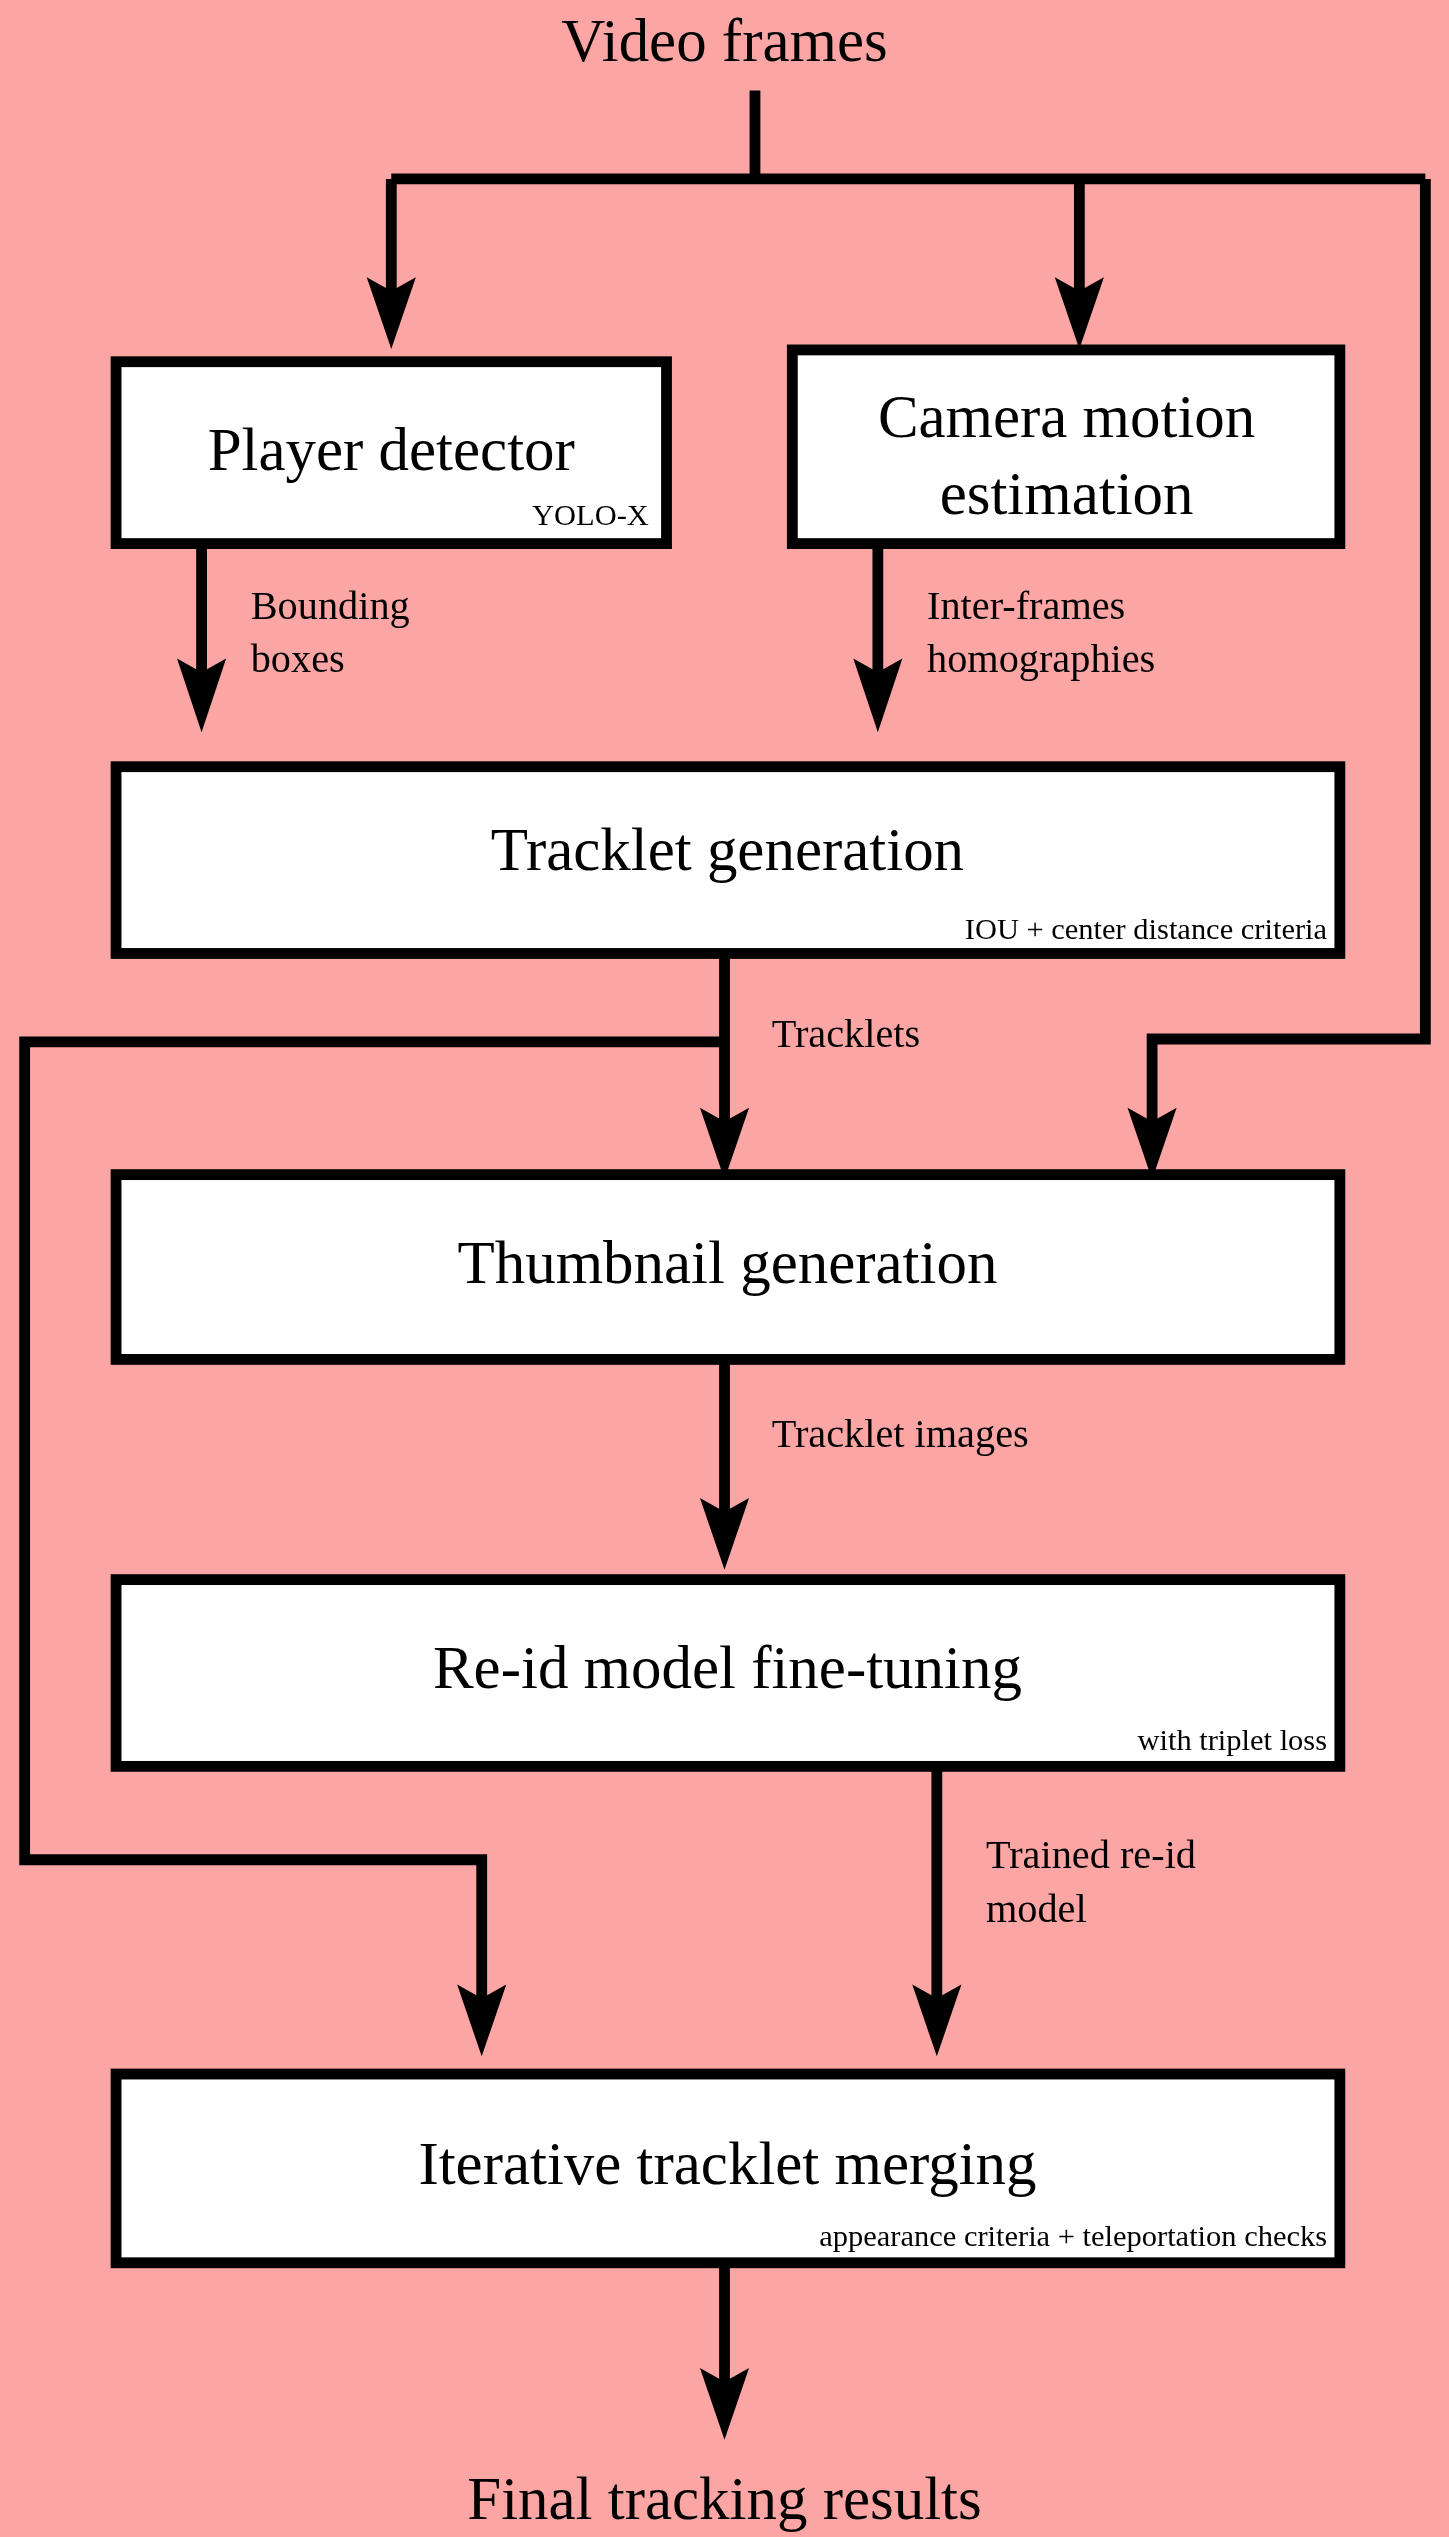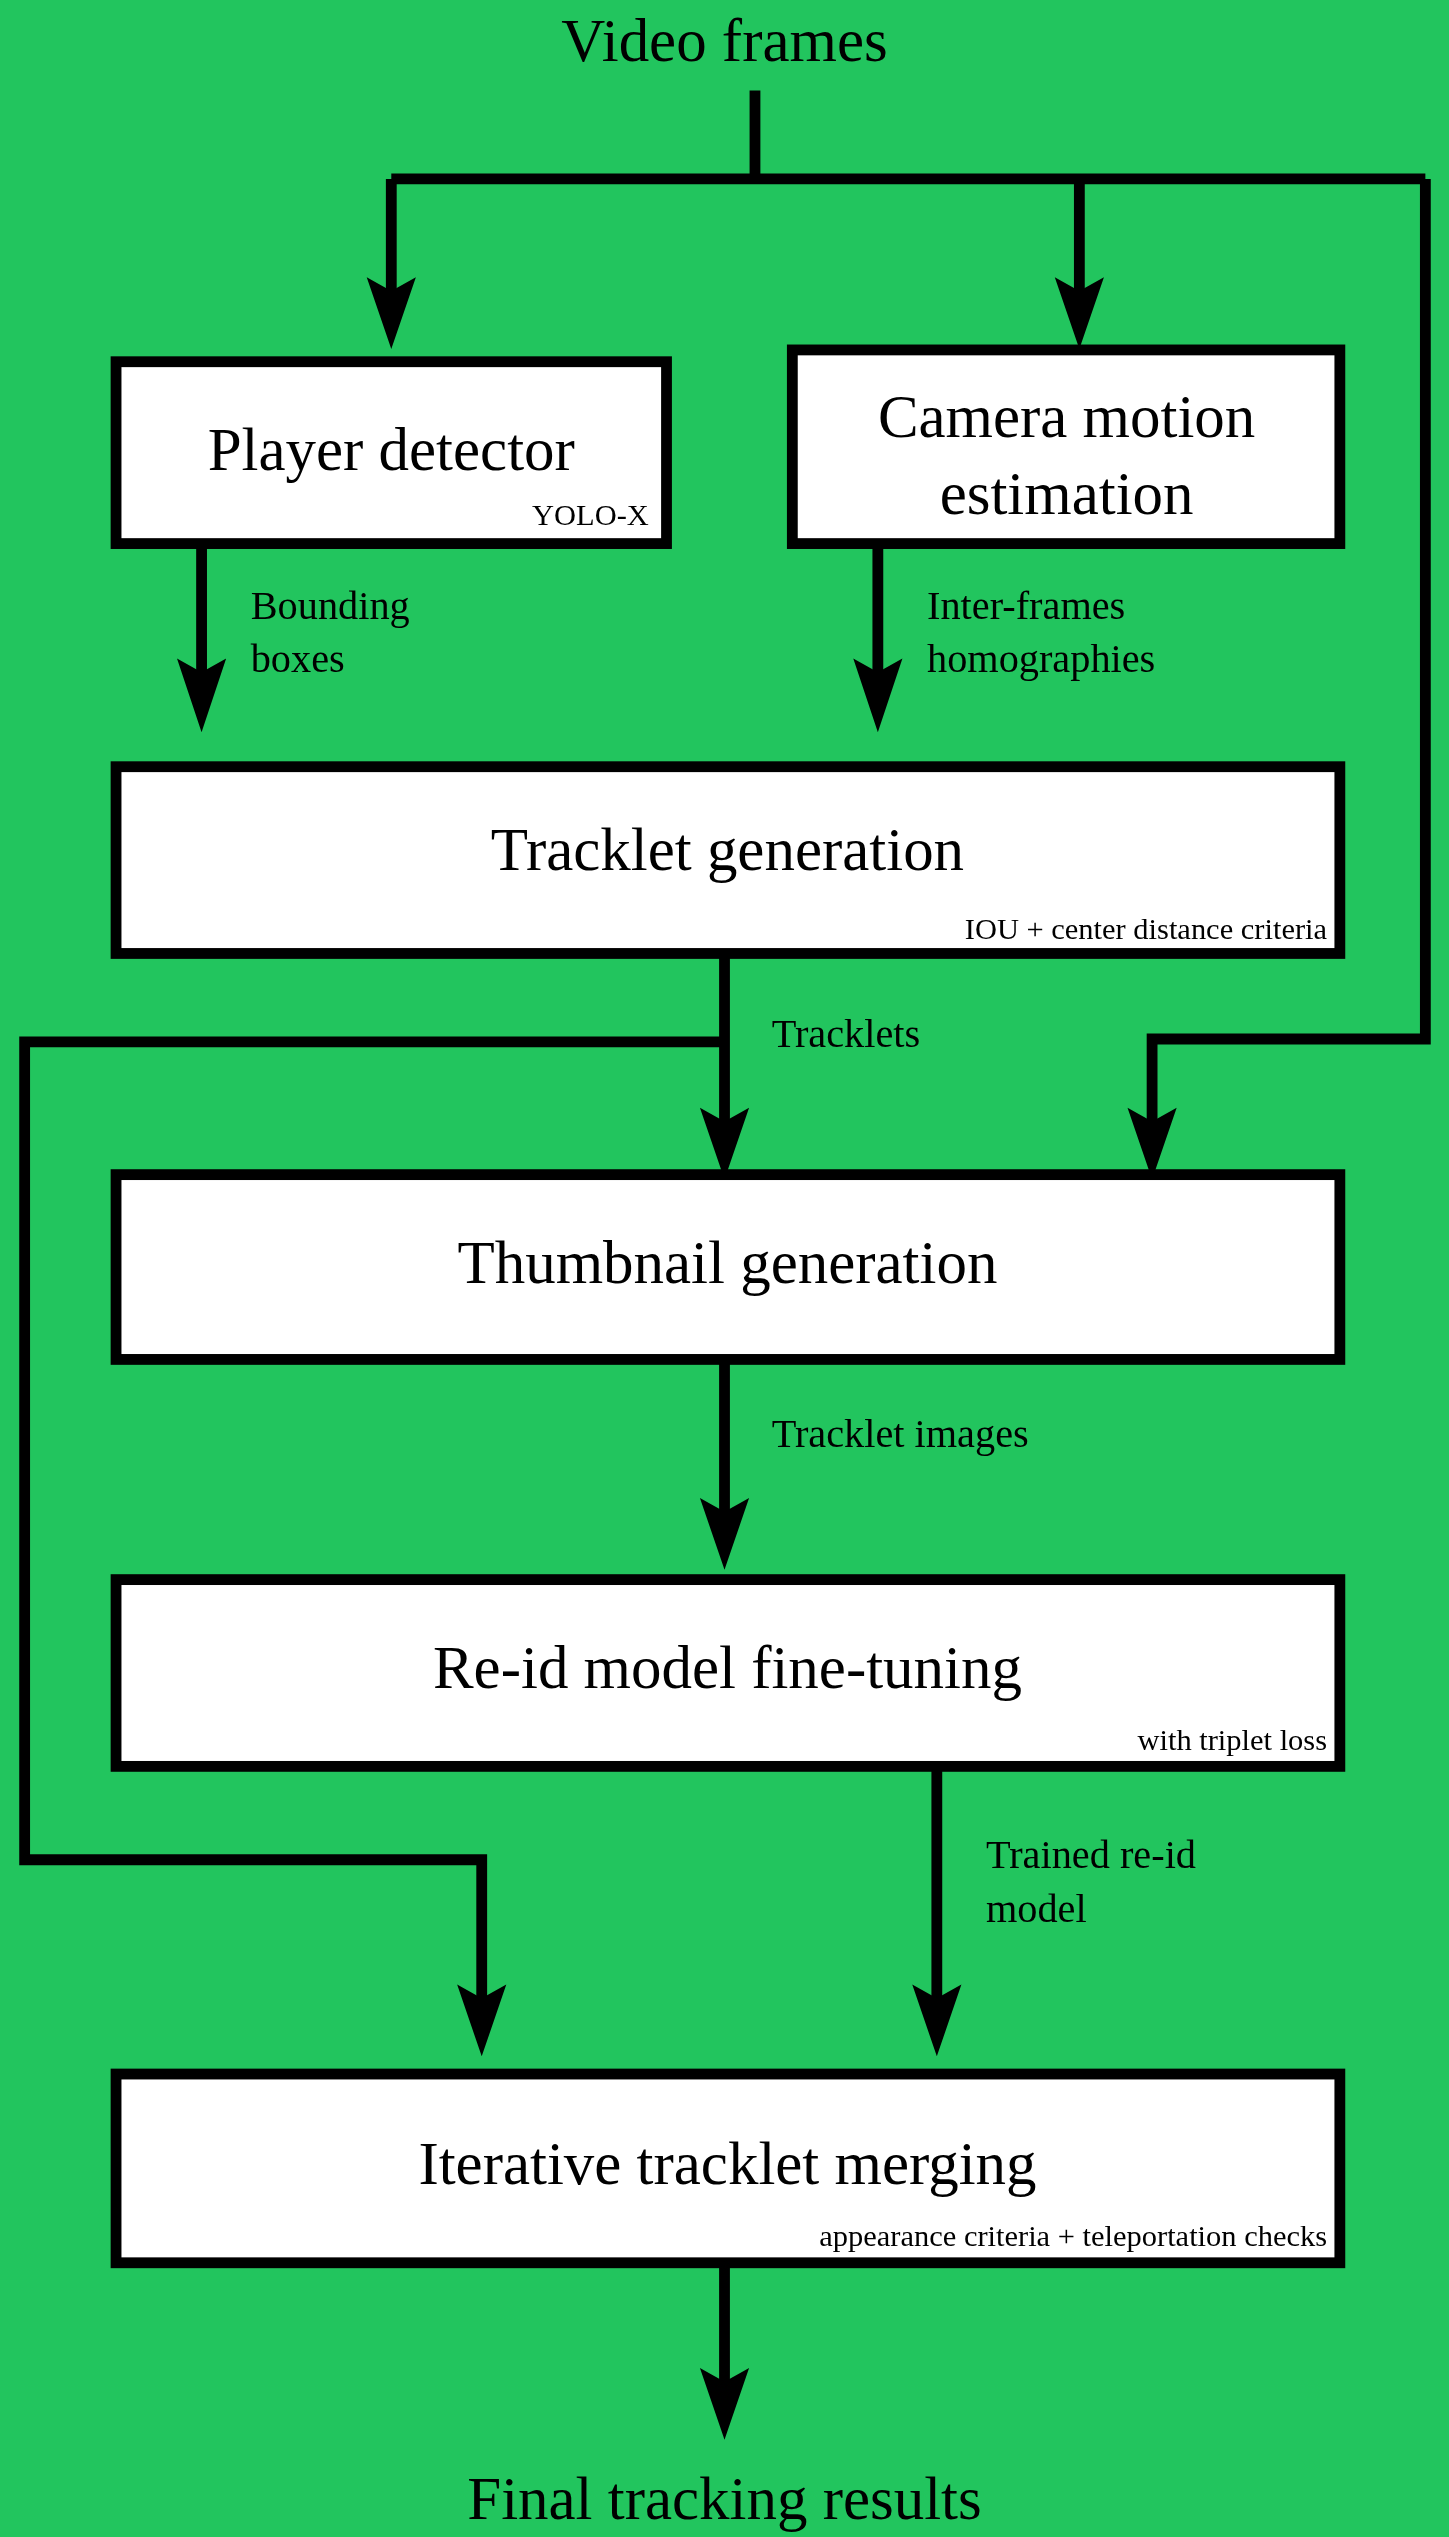--- a/index.html
+++ b/index.html
@@ -8,21 +8,21 @@
     padding: 0;
     background: #ffffff;
   }
   body {
     font-family: "Liberation Serif", "DejaVu Serif", serif;
   }
   #diagram-root {
     position: relative;
     width: 1450px;
     height: 2538px;
-    background: #22c55e;
+    background: #fca5a5;
     overflow: hidden;
   }
   svg.flow-svg {
     position: absolute;
     inset: 0;
     width: 1450px;
     height: 2538px;
     display: block;
   }
   .node-rect {

